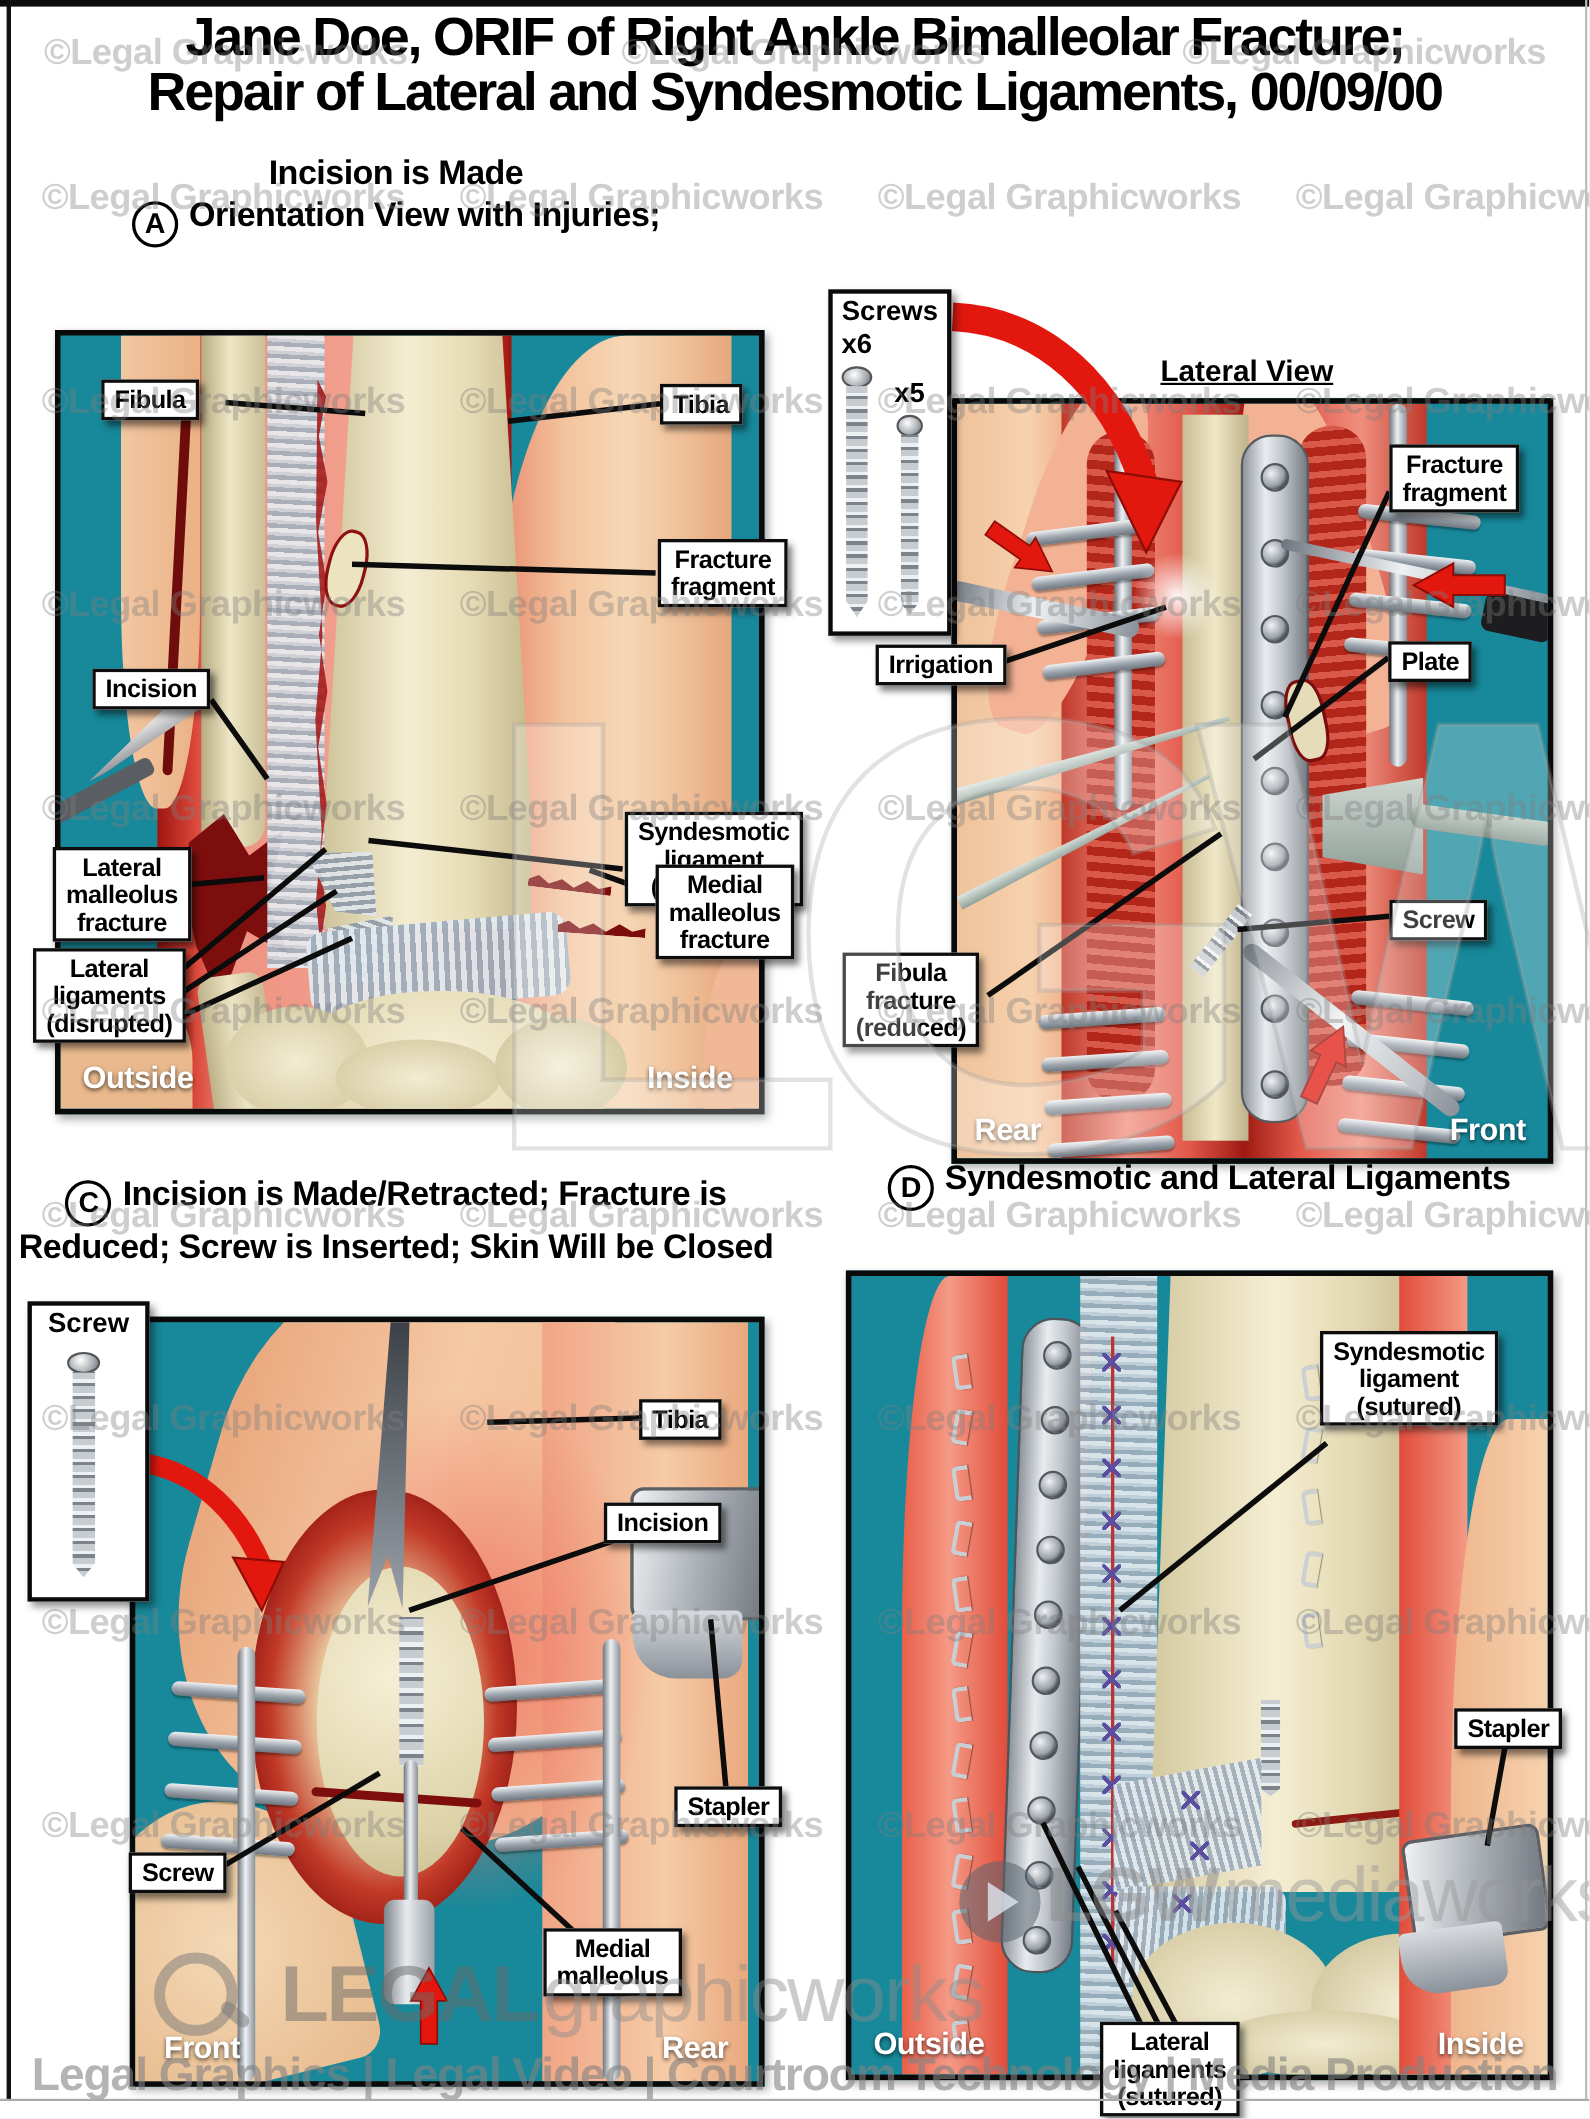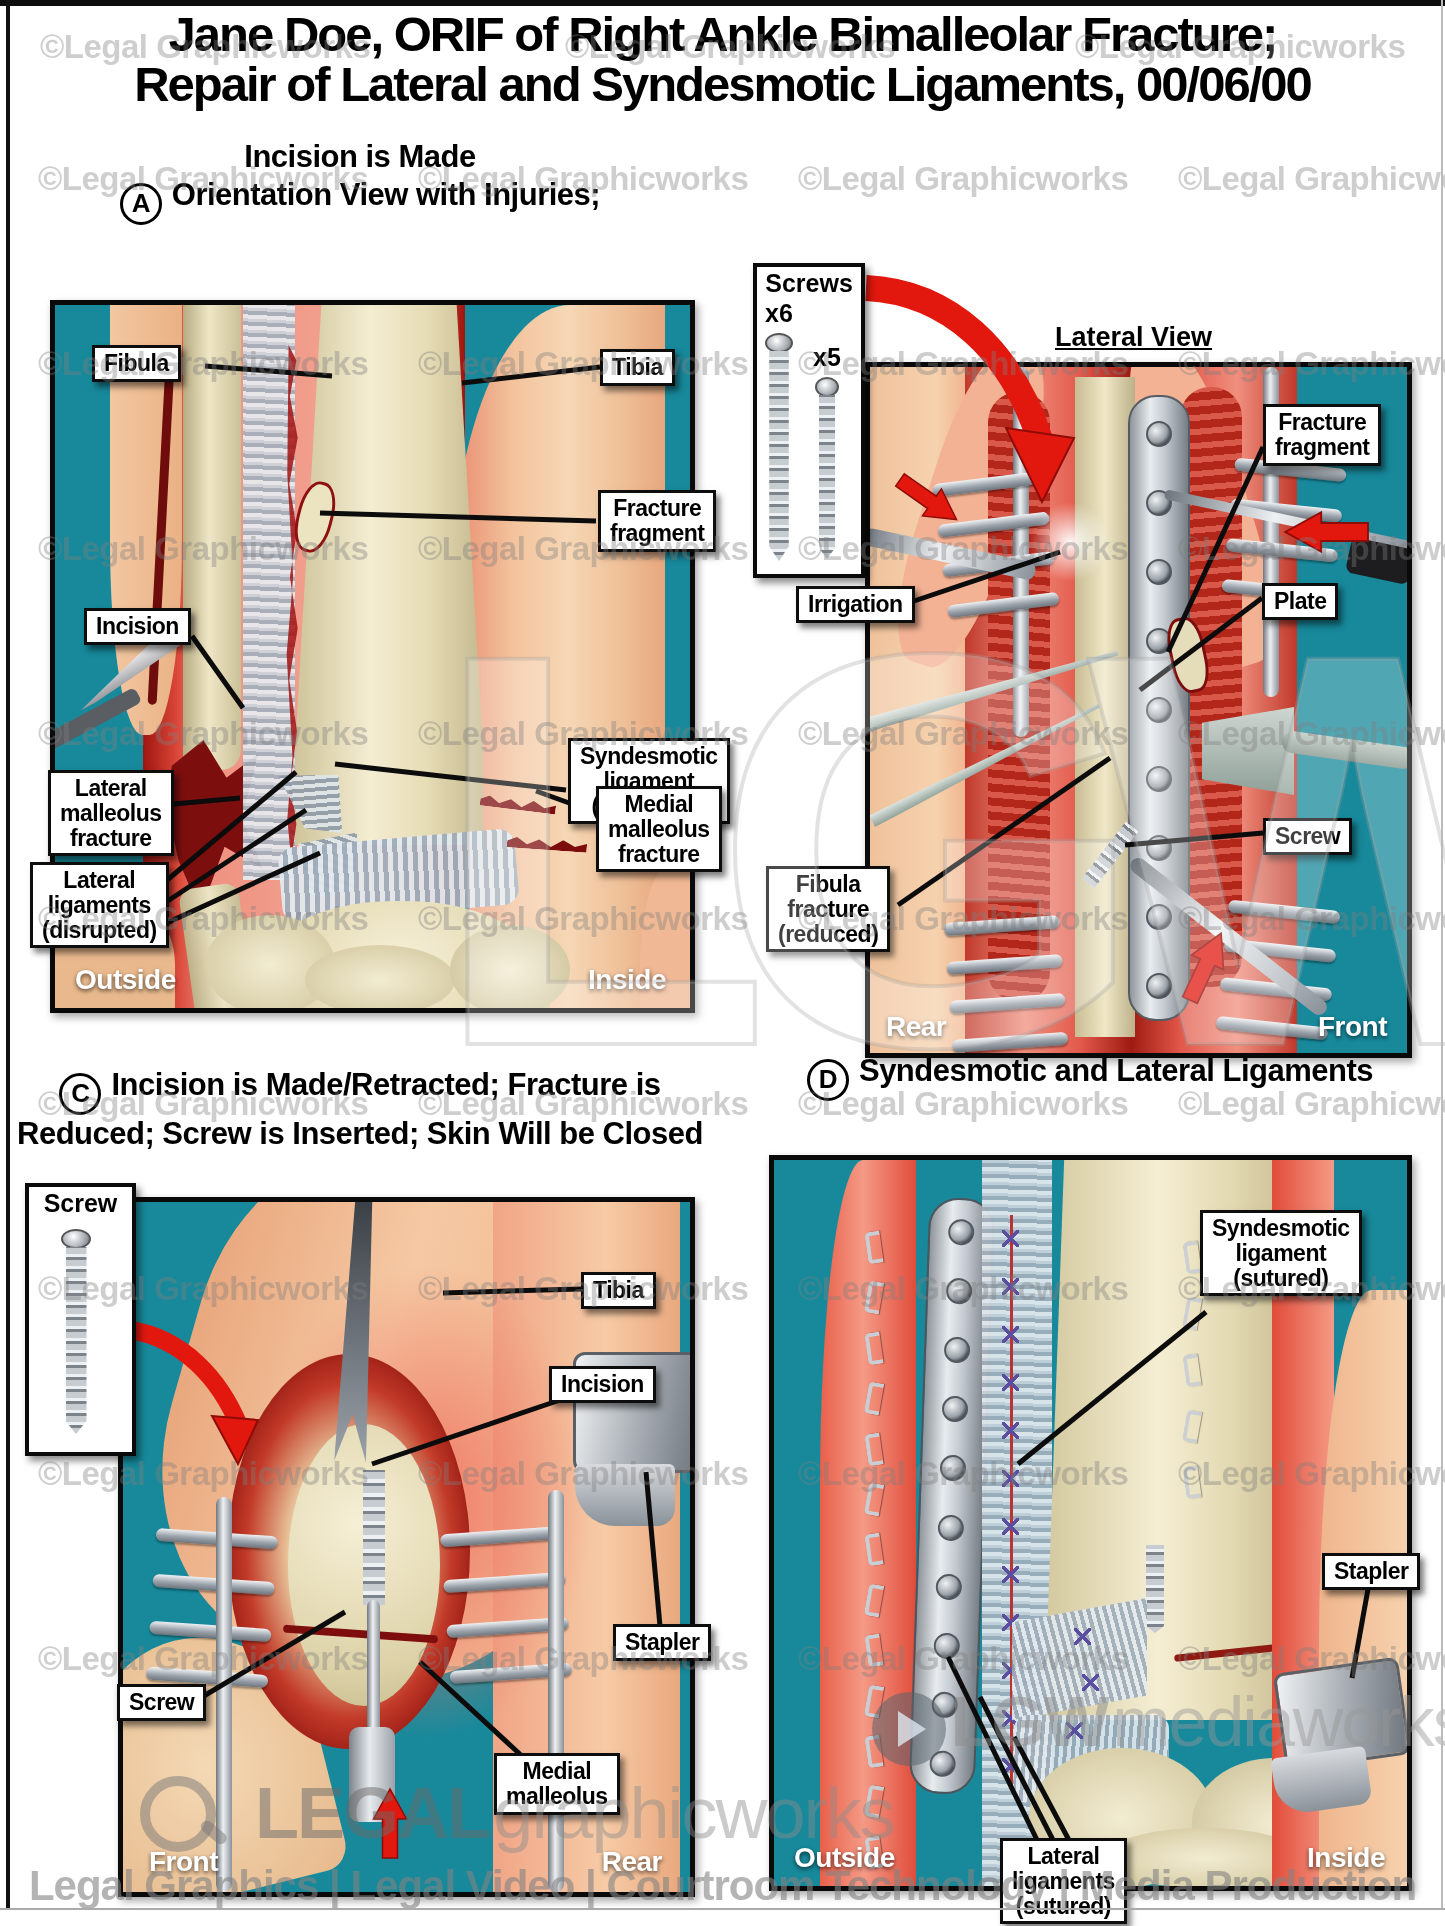--- a/index.html
+++ b/index.html
@@ -59,21 +59,21 @@
   svg.overlay{position:absolute;left:0;top:0;z-index:40;pointer-events:none;}
   .leader{stroke:#0c0c0c;stroke-width:5;}
   .redfill{fill:#e2180f;stroke:#8e0b06;stroke-width:2;}
 </style>
 </head>
 <body>
 
 <div id="page">
 
   <div class="ttl" style="top:10px;">Jane Doe, ORIF of Right Ankle Bimalleolar Fracture;</div>
-  <div class="ttl" style="top:60px;">Repair of Lateral and Syndesmotic Ligaments, 00/06/00</div>
+  <div class="ttl" style="top:60px;">Repair of Lateral and Syndesmotic Ligaments, 00/09/00</div>
 
   <div class="cap" style="left:30px;top:138px;width:660px;">
     <div>Incision is Made</div>
     <div><span class="circ">A</span><span>Orientation View with Injuries;</span></div>
   </div>
 
   <div class="frame" style="left:50px;top:300px;width:635px;height:703px;">
     <div style="left:395px;top:0;width:215px;height:703px;background:linear-gradient(90deg,#e88a6d,#f3c49e 30%,#f6d7b5 55%,#efc098 80%,#e7a77e);border-radius:120px 0 0 90px / 300px 0 0 260px;"></div>
     <div style="left:585px;top:555px;width:50px;height:148px;background:#f0b894;border-radius:70% 0 0 0;"></div>
     <div style="left:88px;top:0;width:322px;height:703px;background:linear-gradient(90deg,#9e1510,#d84436 10%,#ef9382 22%,#f3a795 78%,#d84436 90%,#9e1510);"></div>

